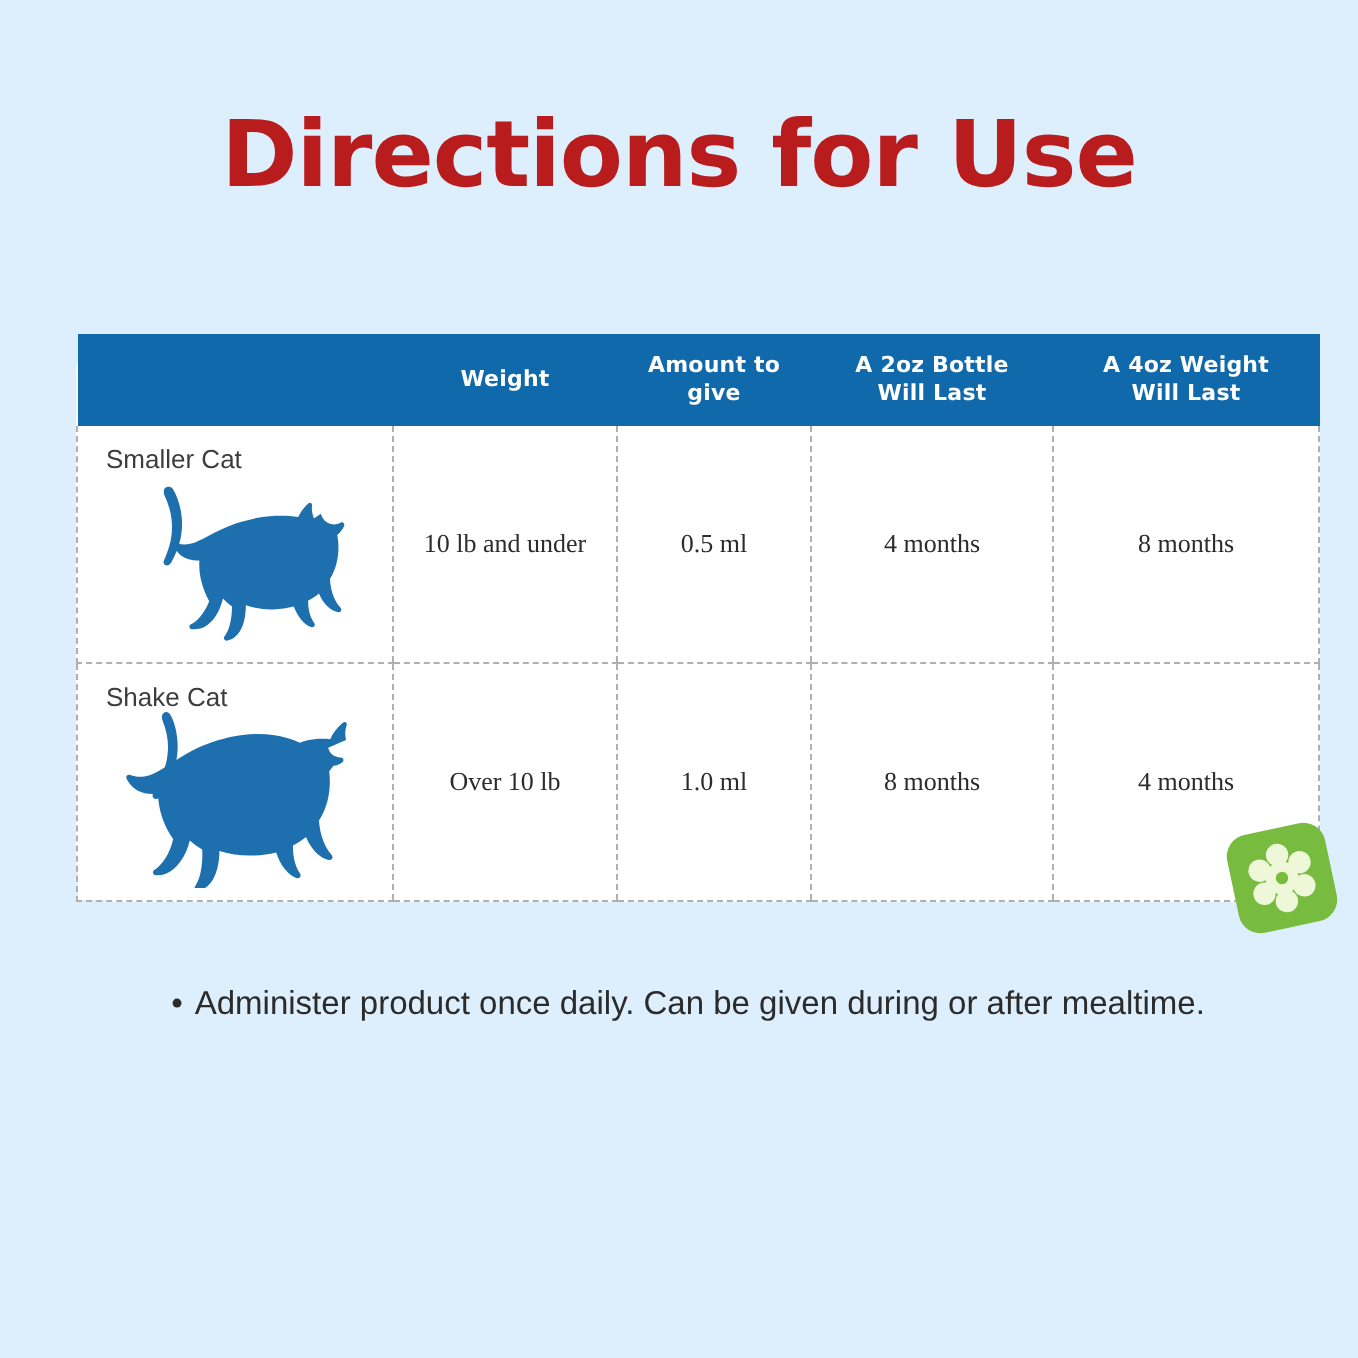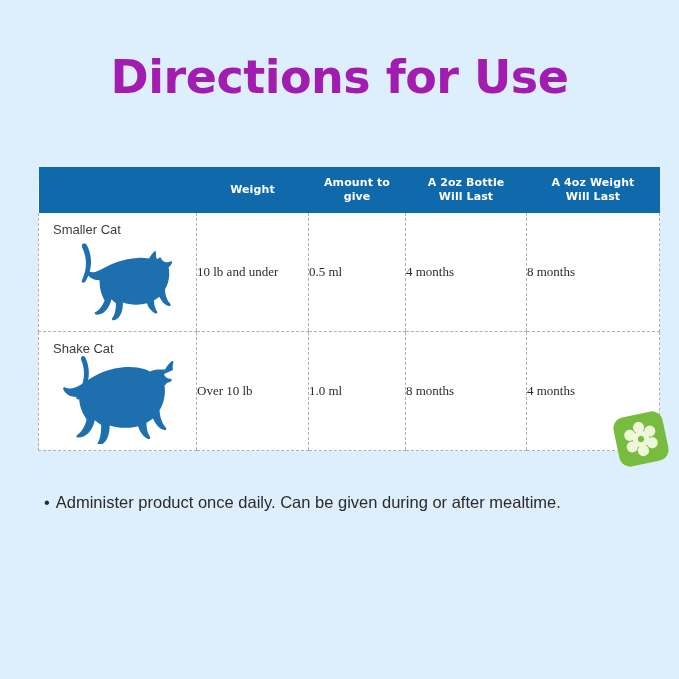--- a/index.html
+++ b/index.html
@@ -22,21 +22,21 @@
     box-sizing: border-box;
   }
 
   
   .title {
     position: absolute;
     left: 0;
     top: 52px;
     width: 679px;
     text-align: center;
-    color: #a21caf;
+    color: #b91c1c;
     font-size: 46px;
     font-weight: bold;
     letter-spacing: -0.5px;
     font-family: "DejaVu Sans", sans-serif;
     line-height: 1.1;
   }
 
   
   .table-wrap {
     position: absolute;
@@ -70,21 +70,21 @@
   }
   table.dose-table thead th.blank-head {
     background: #1069ab;
   }
 
   table.dose-table tbody td {
     border-left: 1px dashed #b0b0b0;
     border-bottom: 1px dashed #b0b0b0;
     font-size: 13px;
     color: #2f2f2f;
-    text-align: left;
+    text-align: center;
     vertical-align: middle;
     padding: 0;
     background: #ffffff;
     height: 118px;
   }
   table.dose-table tbody tr td:first-child {
     border-left: 1px dashed #b0b0b0;
   }
   table.dose-table tbody tr td:last-child {
     border-right: 1px dashed #b0b0b0;
@@ -143,20 +143,21 @@
     left: 11px;
     top: 11px;
   }
 
   
   .bullets {
     position: absolute;
     left: 44px;
     top: 492px;
     width: 600px;
+    text-align: center;
   }
   .bullet-line {
     color: #2b2b2b;
     font-size: 16.5px;
     font-family: "Liberation Sans", sans-serif;
     margin-bottom: 13px;
     line-height: 1.25;
     white-space: nowrap;
   }
   .bullet-dot {

